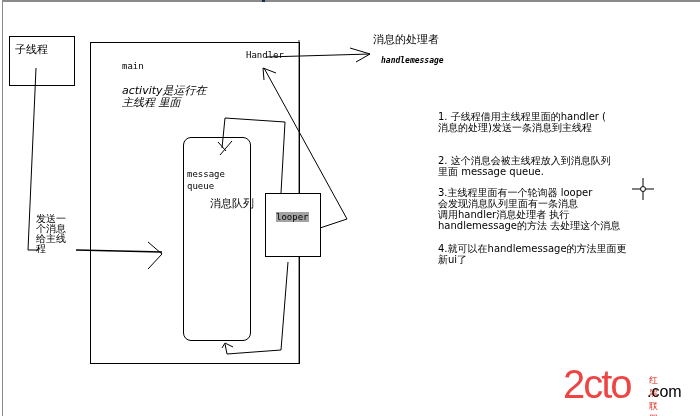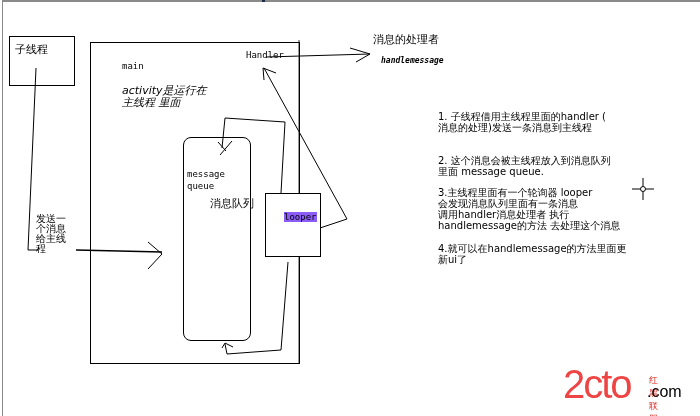--- a/index.html
+++ b/index.html
@@ -63,21 +63,21 @@
 <span class="txt mono" style="left:226px;top:50px;padding-left:20px;">Handler</span>
 
 <div class="box" style="left:183px;top:137px;width:68px;height:204px;border-radius:8px;"></div>
 <span class="txt mono" style="left:187px;top:168px;line-height:12px;">
   <span>message</span><br>
   <span>queue</span>
 </span>
 <span class="txt cn" style="left:186px;top:198px;margin-left:24px;">消息队列</span>
 
 <div class="box" style="left:265px;top:193px;width:56px;height:64px;background:#fff;"></div>
-<span class="txt mono" style="left:284px;top:212px;background:#8b5cf6;">looper</span>
+<span class="txt mono" style="left:276px;top:212px;background:#a3a3a3;">looper</span>
 
 <span class="txt cn" style="left:373px;top:34px;">消息的处理者</span>
 <span class="txt mono" style="left:381px;top:56px;font-weight:bold;font-size:8px;font-style:italic;">handlemessage</span>
 
 <div class="txt cn" style="left:36px;top:214px;line-height:10px;font-size:10px;">
   <div>发送一</div>
   <div>个消息</div>
   <div>给主线</div>
   <div>程</div>
 </div>

